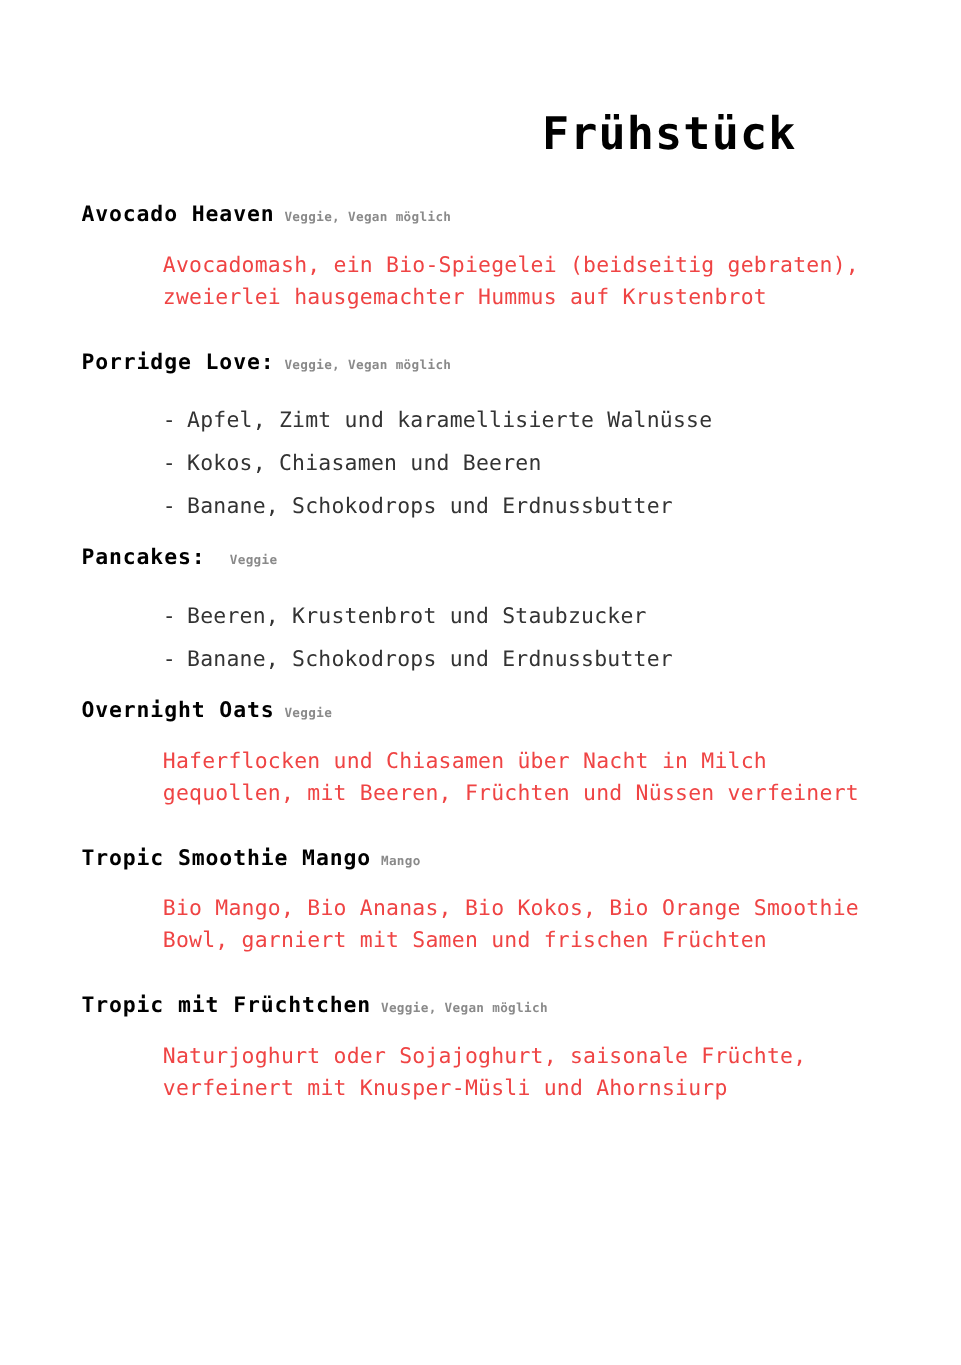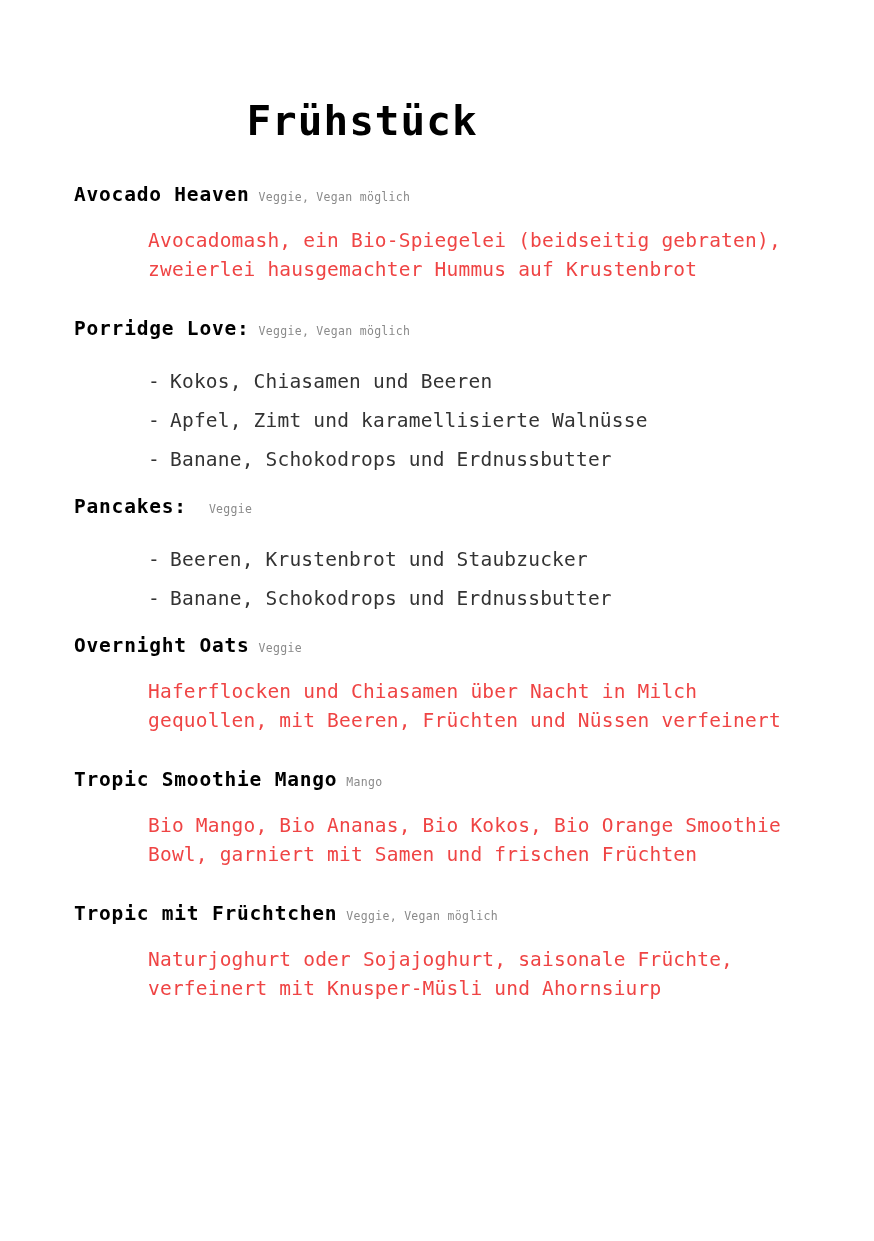--- a/index.html
+++ b/index.html
@@ -19,21 +19,21 @@
     overflow: hidden;
     box-sizing: border-box;
   }
   .page-title {
     margin: 0;
     padding: 0;
     position: absolute;
     top: 101px;
     left: 0;
     width: 724px;
-    text-align: center;
+    text-align: right;
     font-family: "DejaVu Sans Mono", "Liberation Mono", monospace;
     font-size: 41px;
     font-weight: 700;
     letter-spacing: 1px;
     color: #000000;
     line-height: 1.0;
   }
   .content {
     position: absolute;
     top: 178px;
@@ -52,21 +52,21 @@
     color: #000000;
     line-height: 34px;
     white-space: nowrap;
   }
   .section-head .head-text {
     letter-spacing: 0.8px;
   }
   .tag {
     font-family: "DejaVu Sans Mono", "Liberation Mono", monospace;
     font-size: 11.5px;
-    font-weight: 400;
+    font-weight: 700;
     color: #8a8a8a;
     letter-spacing: 0.3px;
     vertical-align: baseline;
   }
   .tag-gap-1 { margin-left: 9px; }
   .tag-gap-2 { margin-left: 22px; }
   .body-block {
     margin: 12px 0 0 74px;
     font-family: "DejaVu Sans Mono", "Liberation Mono", monospace;
     font-size: 19.5px;
@@ -113,22 +113,22 @@
       </div>
       <div class="body-block">Avocadomash, ein Bio-Spiegelei (beidseitig gebraten), zweierlei hausgemachter Hummus auf Krustenbrot</div>
     </div>
     <div class="sp-after-body"></div>
 
     <div class="section">
       <div class="section-head">
         <span class="head-text">Porridge Love:</span><span class="tag tag-gap-1">Veggie, Vegan möglich</span>
       </div>
       <ul class="bullet-list">
+        <li><span class="bullet-mark">-</span><span>Apfel, Zimt und karamellisierte Walnüsse</span></li>
         <li><span class="bullet-mark">-</span><span>Kokos, Chiasamen und Beeren</span></li>
-        <li><span class="bullet-mark">-</span><span>Apfel, Zimt und karamellisierte Walnüsse</span></li>
         <li><span class="bullet-mark">-</span><span>Banane, Schokodrops und Erdnussbutter</span></li>
       </ul>
     </div>
     <div class="sp-after-list"></div>
 
     <div class="section">
       <div class="section-head">
         <span class="head-text">Pancakes:</span><span class="tag tag-gap-2">Veggie</span>
       </div>
       <ul class="bullet-list">

